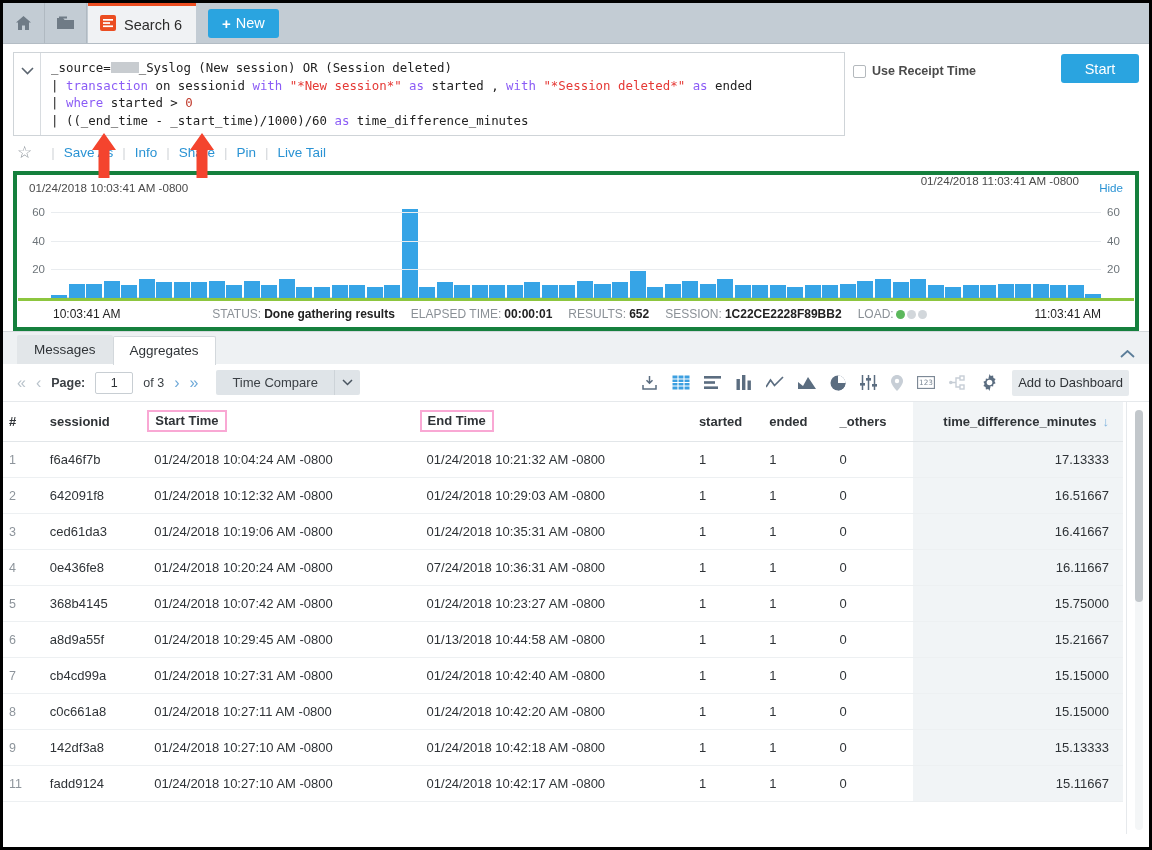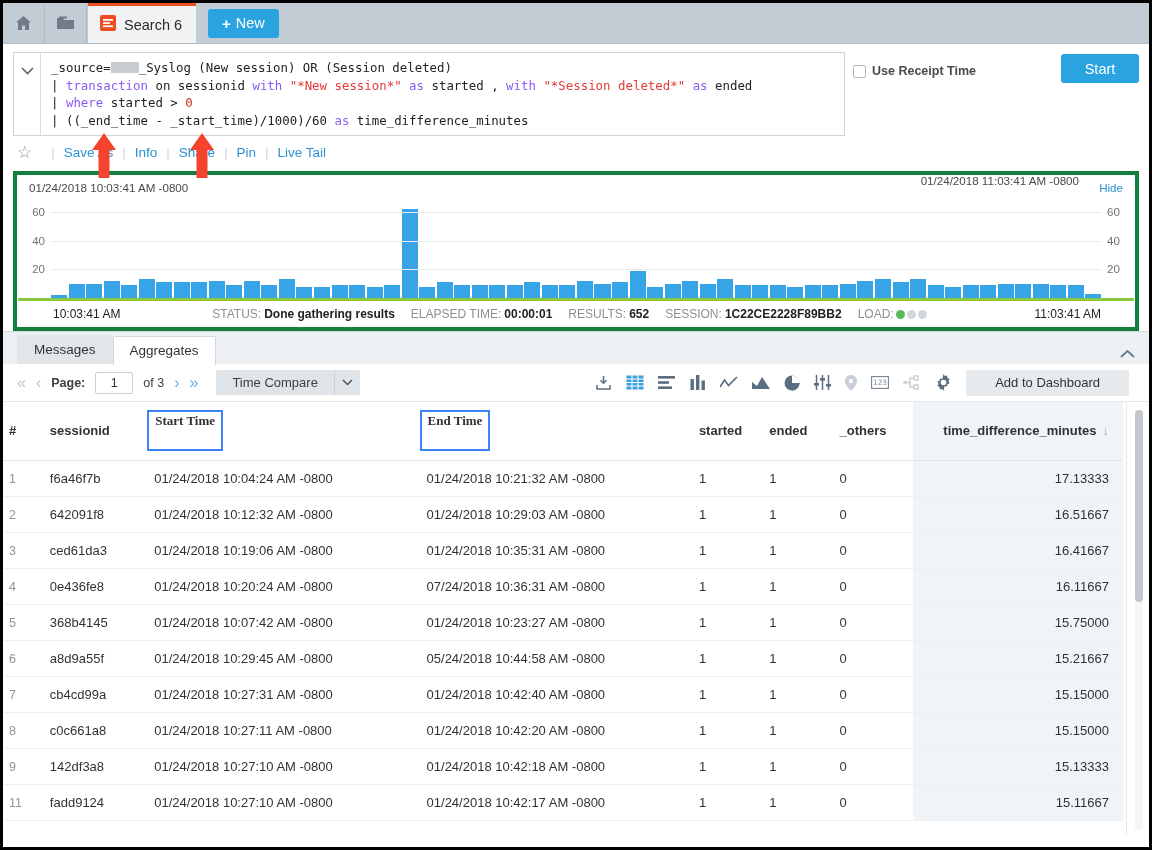--- a/index.html
+++ b/index.html
@@ -275,21 +275,21 @@
     border-left: 1px solid #cdd3d8;
     display: flex; align-items: center; justify-content: center;
   }
   .viz-icons {
     margin-left: auto;
     display: flex; align-items: center; gap: 14px;
     padding-right: 10px;
   }
   .vicon { cursor: pointer; display: flex; align-items: center; }
   .add-dash {
-    height: 26px; padding: 0 29px;
+    height: 26px; padding: 0 6px;
     background: #e6eaed;
     border-radius: 2px;
     font-size: 13px; color: #2f3337;
     display: flex; align-items: center;
     cursor: pointer;
   }
 
   
   .tablewrap { position: relative; background: #fff; height: 432px; overflow: hidden; }
   table { border-collapse: collapse; width: 1120px; table-layout: fixed; }
@@ -297,24 +297,23 @@
     font-size: 13px; color: #2f3337; font-weight: bold;
     text-align: left;
     padding: 8px 6px 9px 6px;
     border-bottom: 1px solid #e2e6e9;
     background: #fff;
     white-space: nowrap;
   }
   thead th.hl { position: relative; }
   .hl-box {
     display: inline-block;
-    border: 2px solid #3b82f6;
-    padding: 1px 6px 20px 6px;
+    border: 2px solid #f9a8d4;
+    padding: 1px 6px 2px 6px;
     margin-left: -7px;
-    font-family: Liberation Serif, serif;
   }
   tbody td {
     font-size: 13px; color: #2f3337;
     padding: 10px 6px;
     border-bottom: 1px solid #edf0f2;
     white-space: nowrap;
   }
   td.idx { color: #8d949b; font-size: 12.5px; }
   .c-num { }
   .c-tdm { background: #f1f4f6; text-align: right; padding-right: 14px; }
@@ -713,21 +712,21 @@
             <td>01/24/2018 10:23:27 AM -0800</td>
             <td class="c-num">1</td>
             <td class="c-num">1</td>
             <td class="c-num">0</td>
             <td class="c-tdm">15.75000</td>
           </tr>
           <tr>
             <td class="idx">6</td>
             <td>a8d9a55f</td>
             <td>01/24/2018 10:29:45 AM -0800</td>
-            <td>05/24/2018 10:44:58 AM -0800</td>
+            <td>01/13/2018 10:44:58 AM -0800</td>
             <td class="c-num">1</td>
             <td class="c-num">1</td>
             <td class="c-num">0</td>
             <td class="c-tdm">15.21667</td>
           </tr>
           <tr>
             <td class="idx">7</td>
             <td>cb4cd99a</td>
             <td>01/24/2018 10:27:31 AM -0800</td>
             <td>01/24/2018 10:42:40 AM -0800</td>

